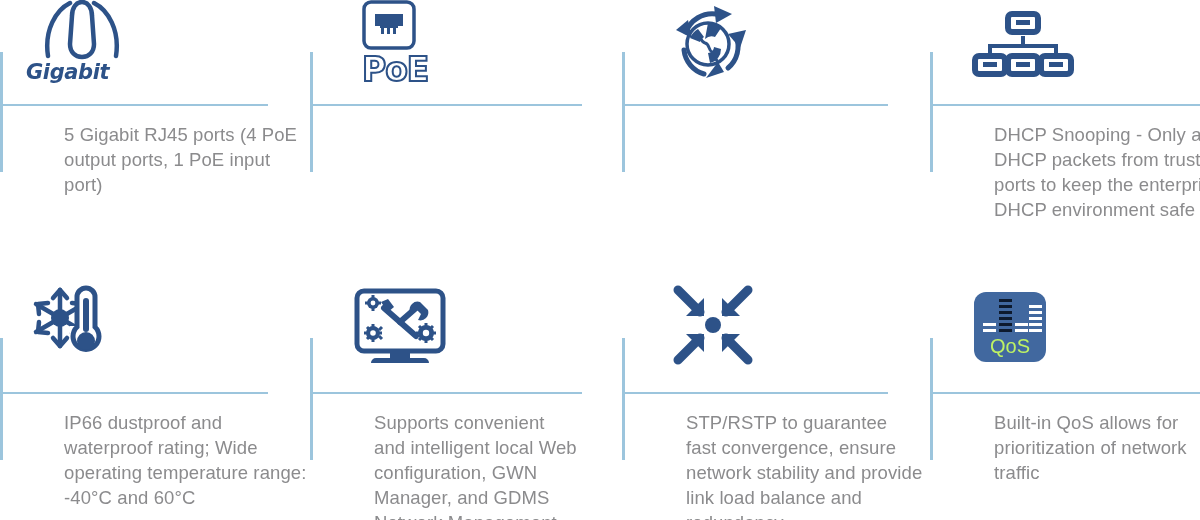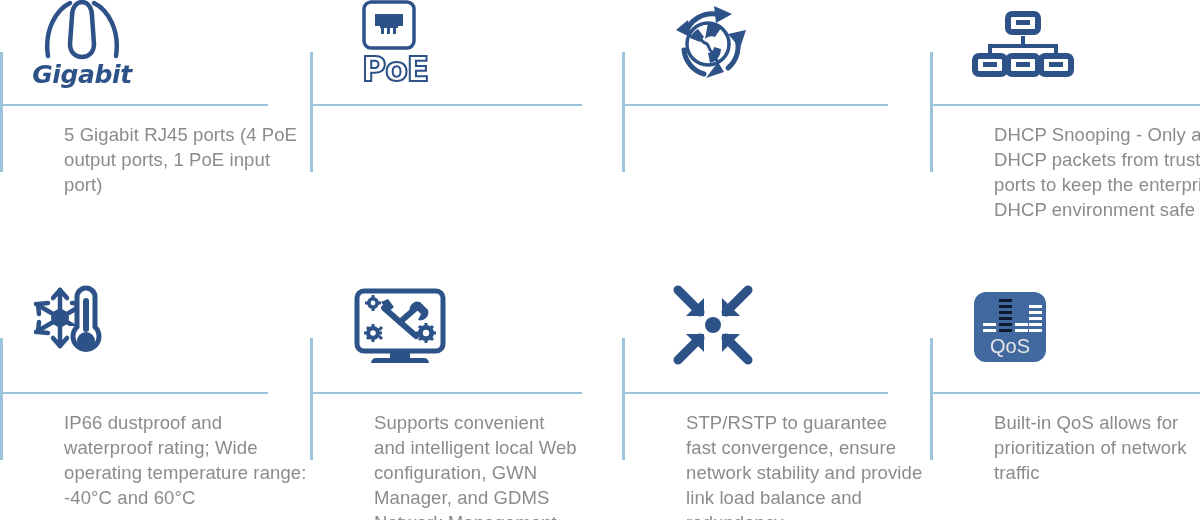--- a/index.html
+++ b/index.html
@@ -86,44 +86,44 @@
   .feature-cell.row2 .feature-text {
     top: 150px;
   }
   .feature-cell.col4 .feature-text { width: 266px; }
 
   
   .gigabit-word {
     font-family: "DejaVu Sans", sans-serif;
     font-weight: bold;
     font-style: italic;
-    font-size: 25px;
+    font-size: 21px;
     color: #2d5288;
     letter-spacing: -0.4px;
-    text-align: center;
+    text-align: left;
     margin-top: -4px;
   }
   .poe-word {
     font-family: "DejaVu Sans", sans-serif;
     font-weight: bold;
     font-size: 33px;
     color: #ffffff;
     -webkit-text-stroke: 2px #2d5288;
     letter-spacing: -1px;
     margin-top: -4px;
     text-align: left;
   }
   .qos-word {
     position: absolute;
     left: 0;
     right: 0;
     bottom: 4px;
     text-align: center;
     font-size: 20px;
-    color: #e5e5e5;
+    color: #bef264;
     font-family: "Liberation Sans", sans-serif;
   }
   .qos-tile {
     position: relative;
     width: 72px;
     height: 70px;
     border-radius: 12px;
     background: #41689f;
   }
   .qos-bars {

